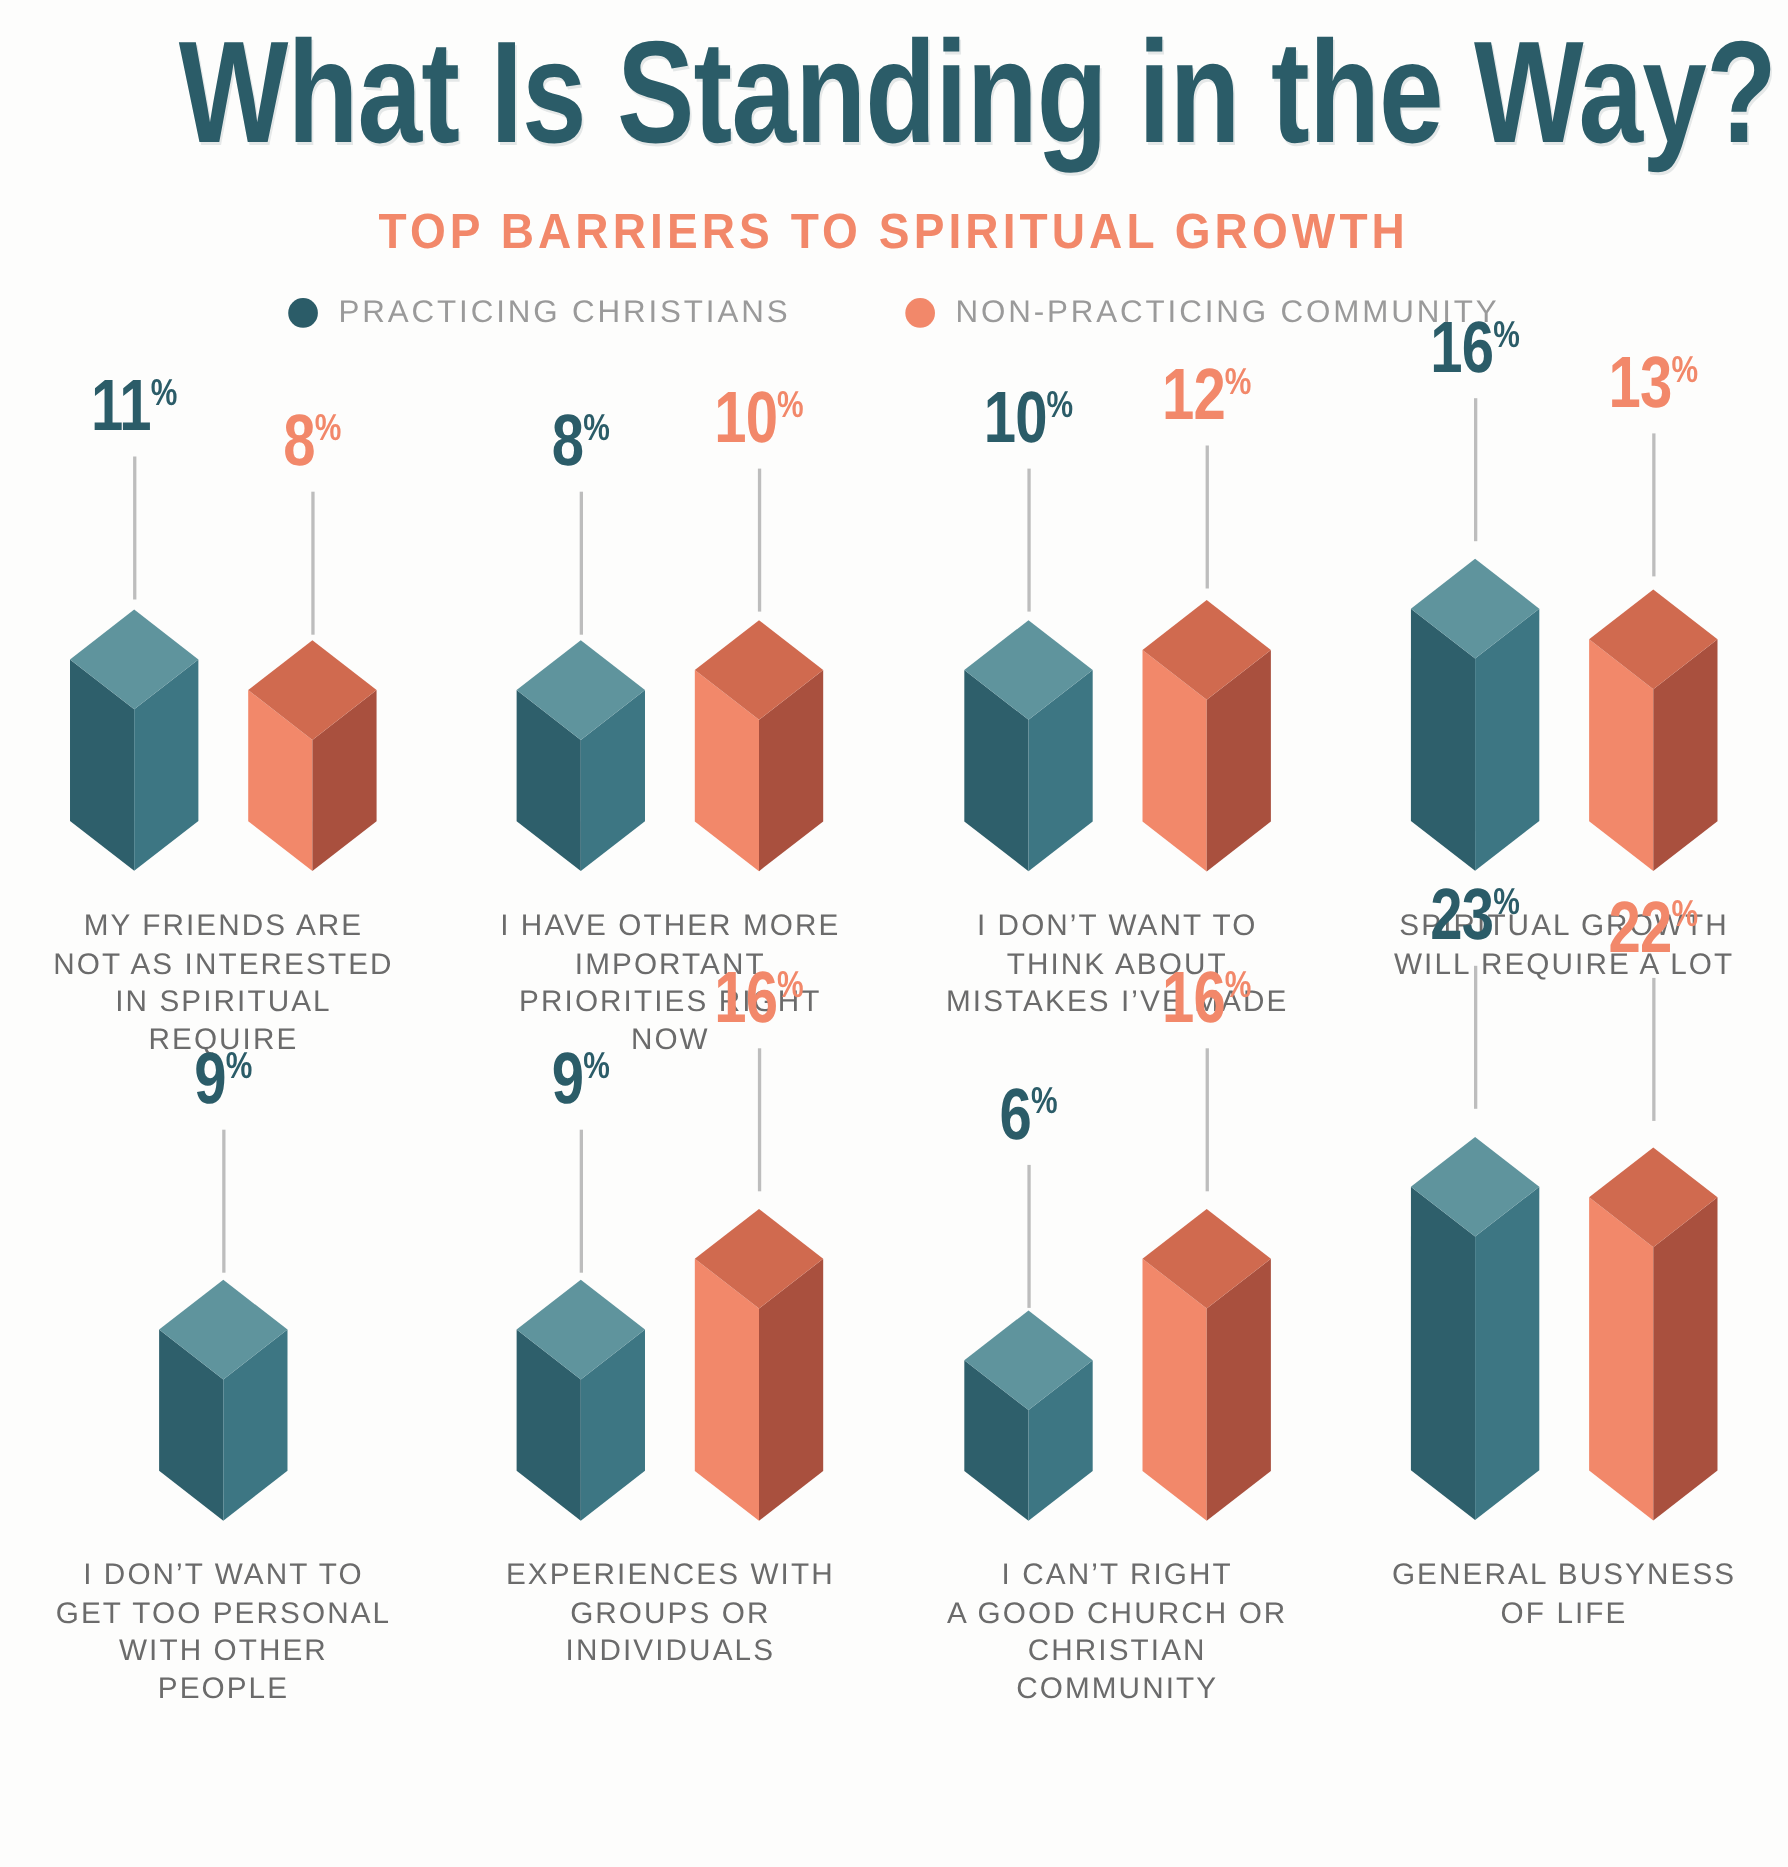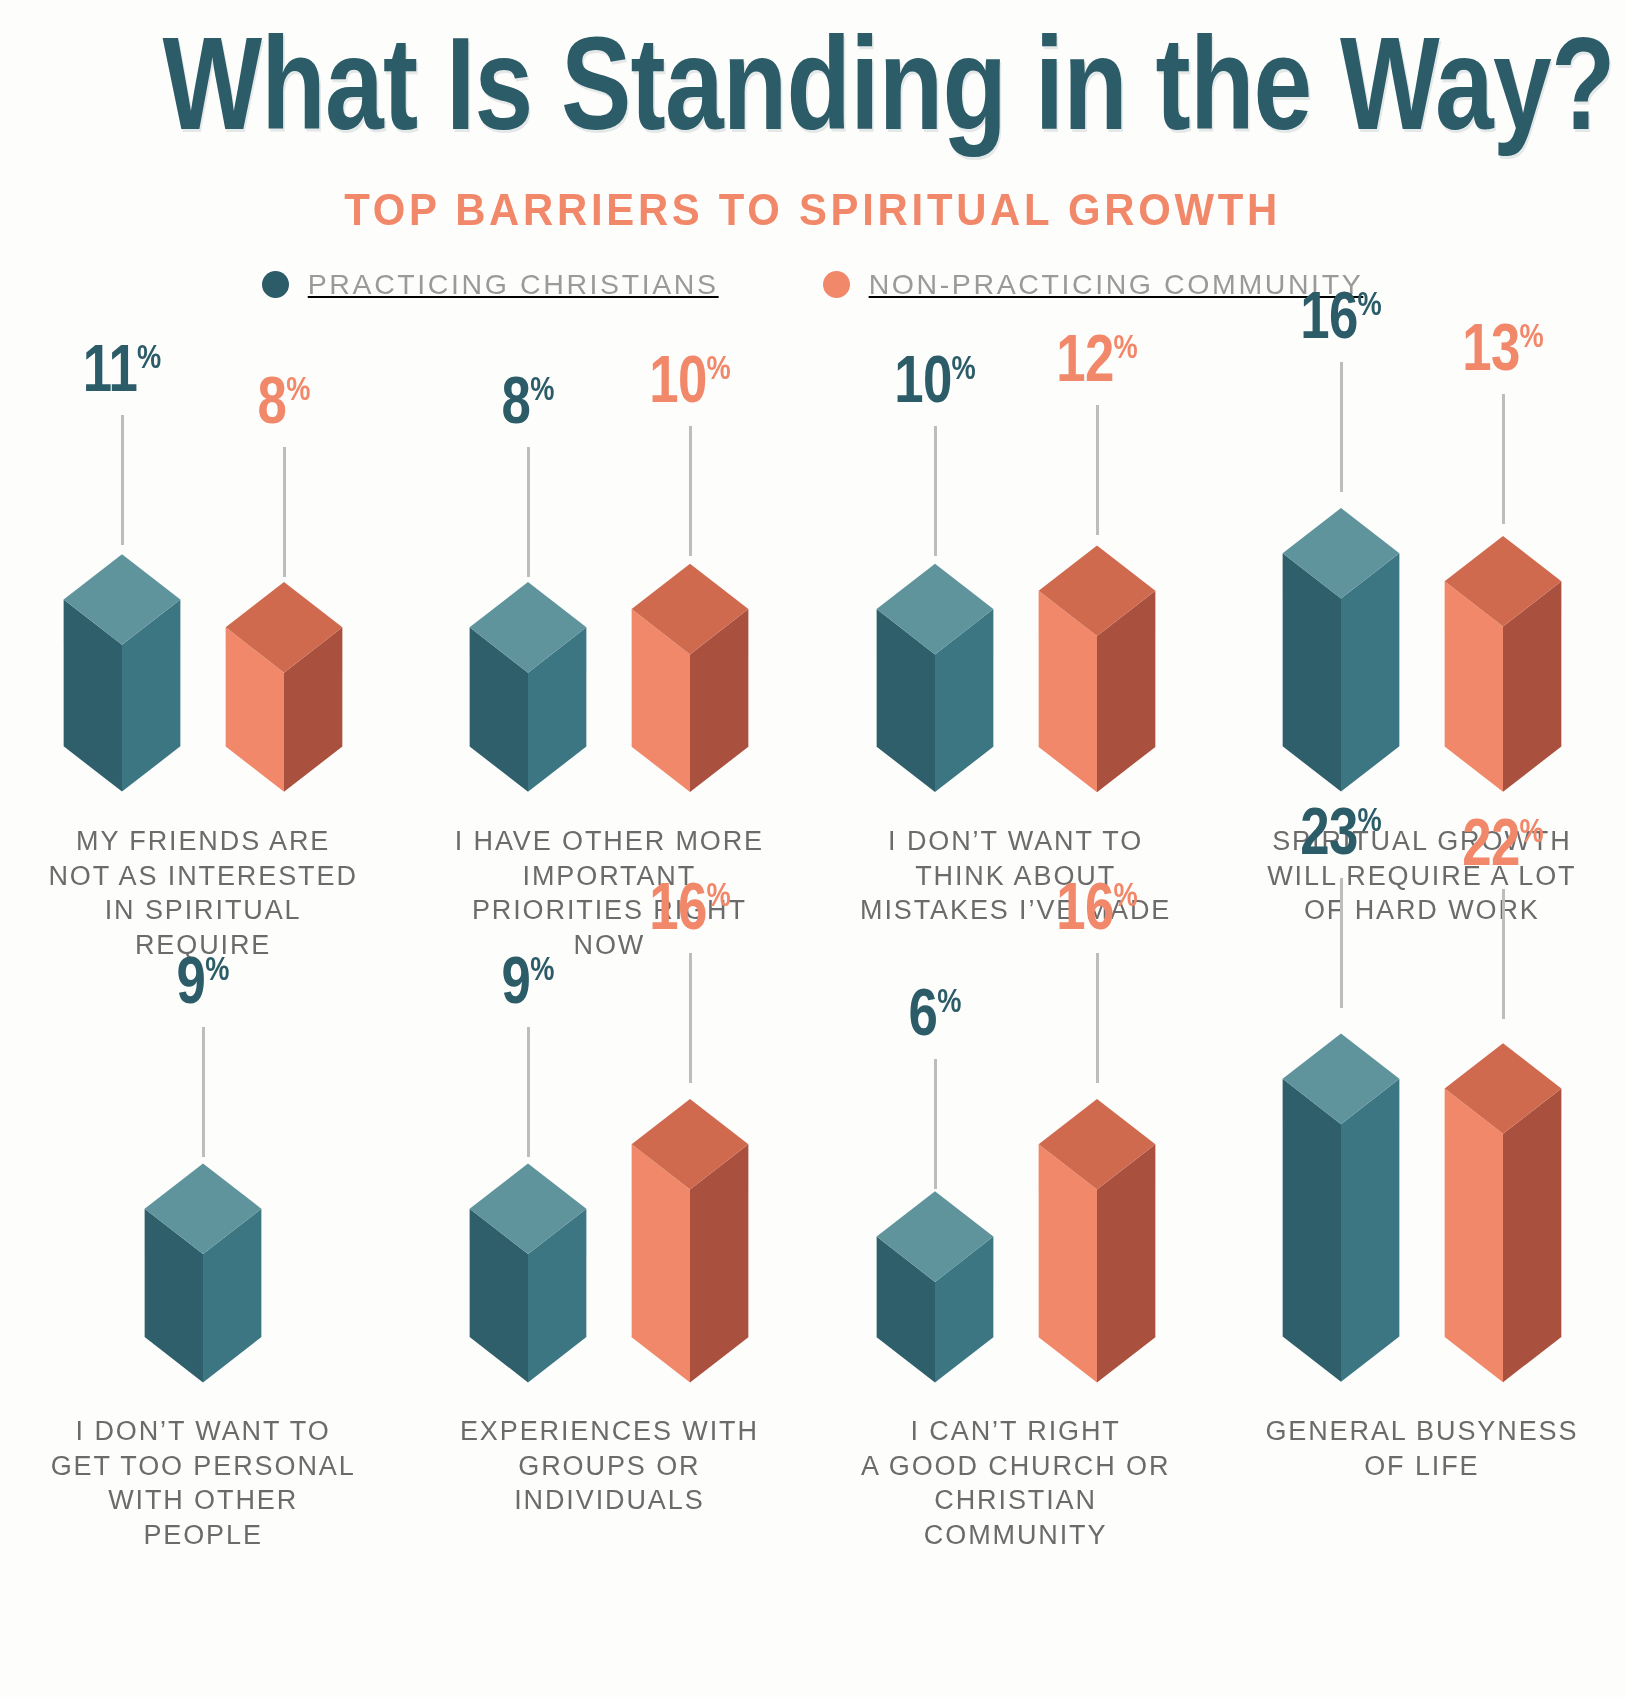--- a/index.html
+++ b/index.html
@@ -35,21 +35,21 @@
     letter-spacing:4.0px;
     transform:scaleX(0.93);
     white-space:nowrap;
   }
 
   #legend{
     margin-top:32px;
     display:flex; justify-content:center; align-items:center;
     gap:104px;
   }
-  .legend-item{ display:flex; align-items:center; gap:19px;text-decoration:underline; }
+  .legend-item{ display:flex; align-items:center; gap:19px; }
   .legend-dot{ width:27px; height:27px; border-radius:50%; display:block; }
   .legend-label{
     color:#9a9a9a;
     font-size:28.5px;
     letter-spacing:2.6px;
     white-space:nowrap;
   }
 
   
   #grid{
@@ -253,21 +253,20 @@
                 <polygon points="93,104 160,52 160,241.79999999999998 93,293.79999999999995" fill="#a9503e"></polygon>
                 <polygon points="93,0 160,52 93,104 26,52" fill="#d06a4f"></polygon>
               </svg>
             </div>
           </div>
         </div>
       </div>
       <div class="caption">
         <div>SPIRITUAL GROWTH</div>
         <div>WILL REQUIRE A LOT</div>
-        <div>OF HARD WORK</div>
       </div>
     </div>
     <div class="group">
       <div class="plot">
         <div class="pair">
           <div class="barwrap" style="height: 251.4px;">
             <div class="value teal" style="bottom: 369.4px;"><span>9</span><span class="pct">%</span></div>
             <div class="leader" style="bottom: 225.4px; height: 130px;"></div>
             <div class="cube" style="height: 251.4px;">
               <svg viewBox="0 0 186 251.39999999999998" preserveAspectRatio="xMidYMax meet">

